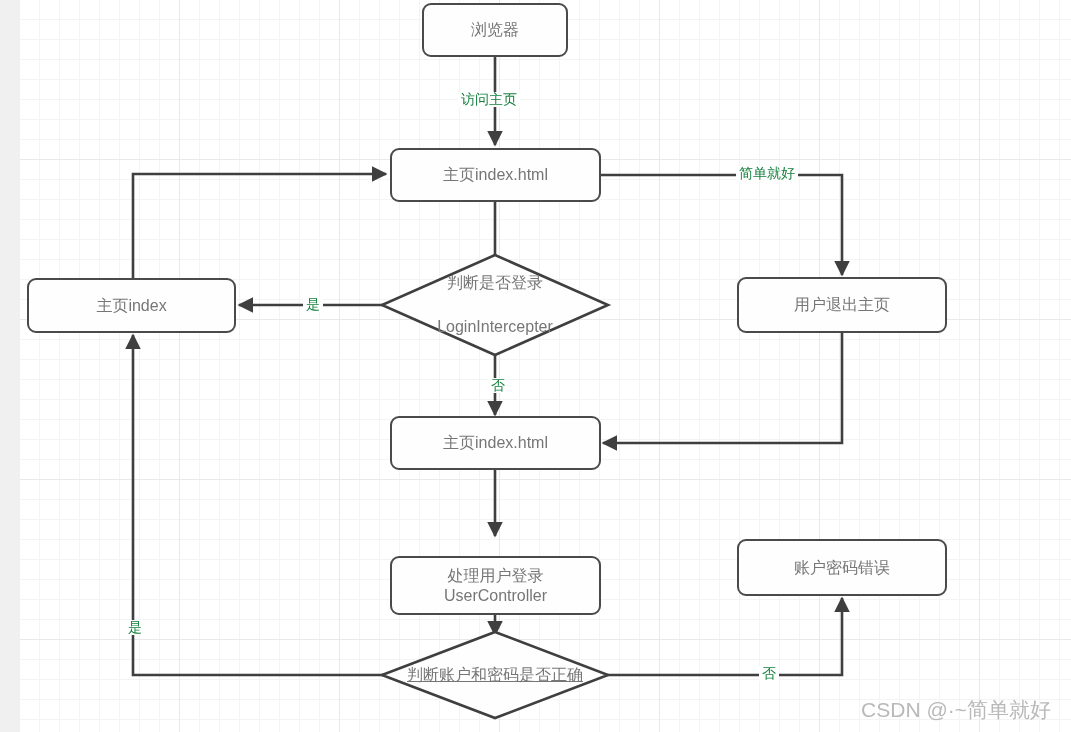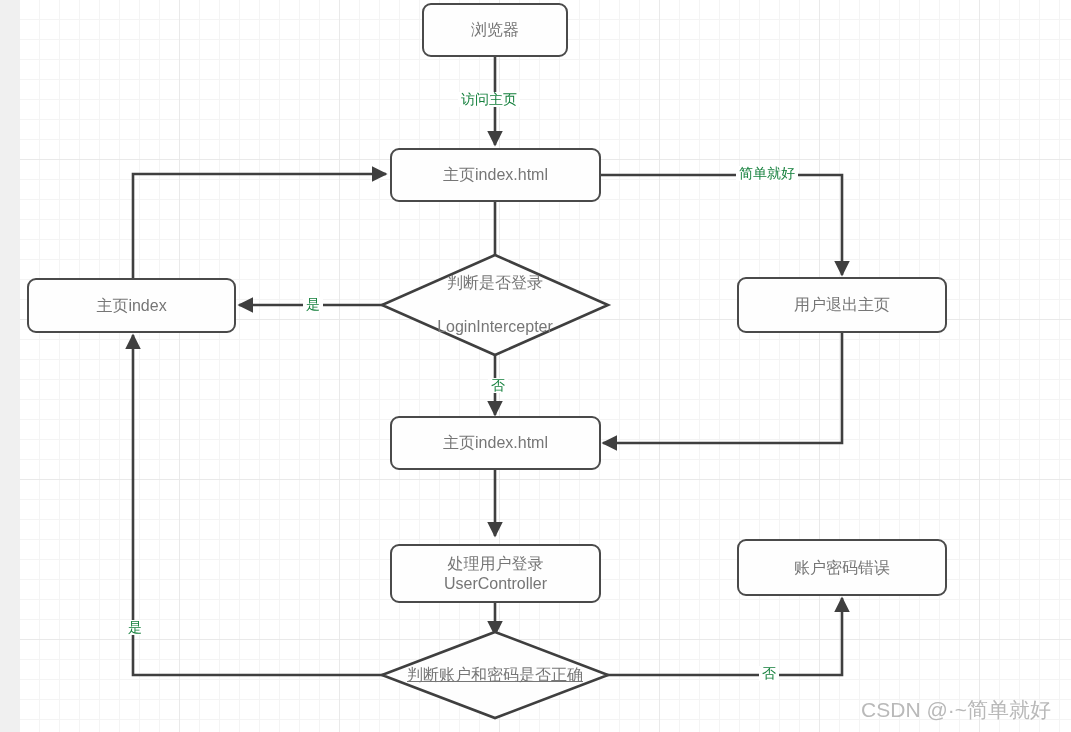--- a/index.html
+++ b/index.html
@@ -160,21 +160,21 @@
   </div>
 
   <div class="node box" style="left:737px; top:277px; width:210px; height:56px;">
     <span>用户退出主页</span>
   </div>
 
   <div class="node box" style="left:390px; top:416px; width:211px; height:54px;">
     <span>主页index.html</span>
   </div>
 
-  <div class="node box" style="left:390px; top:544px; width:211px; height:59px; flex-direction:column;">
+  <div class="node box" style="left:390px; top:556px; width:211px; height:59px; flex-direction:column;">
     <span>处理用户登录</span>
     <span>UserController</span>
   </div>
 
   <div class="node box" style="left:737px; top:539px; width:210px; height:57px;">
     <span>账户密码错误</span>
   </div>
 
   <div class="node diamond" style="left:370px; top:662px; width:250px; height:26px;text-decoration:underline;">
     <span>判断账户和密码是否正确</span>

